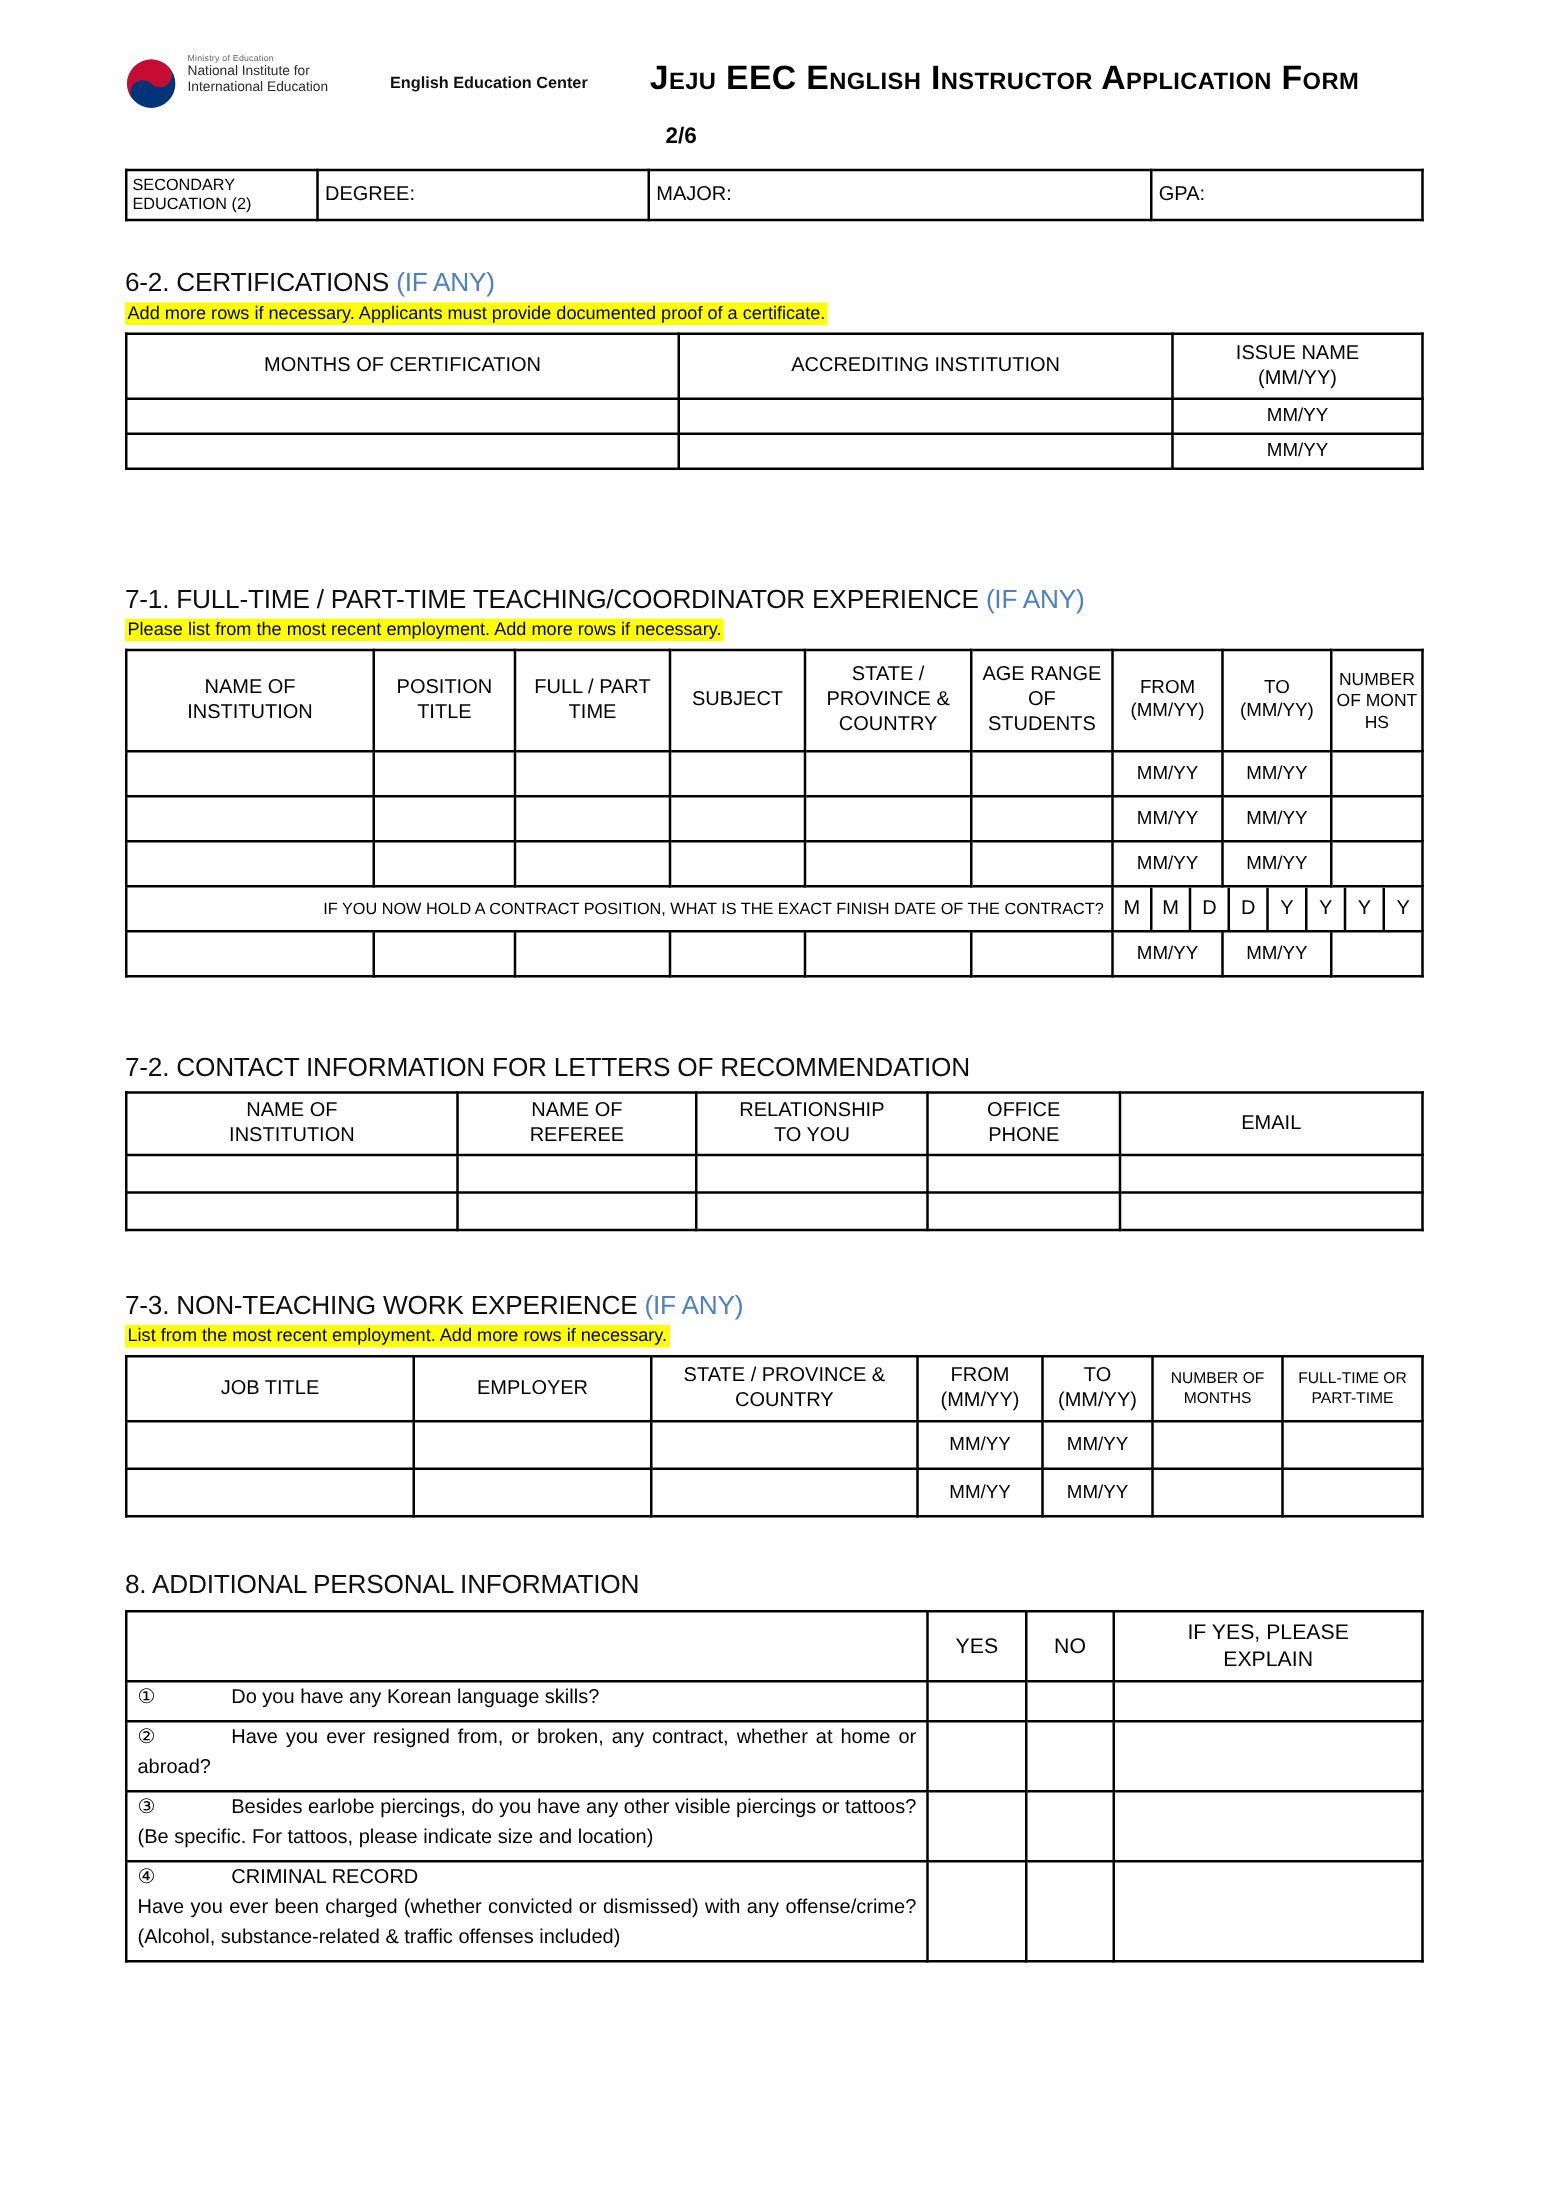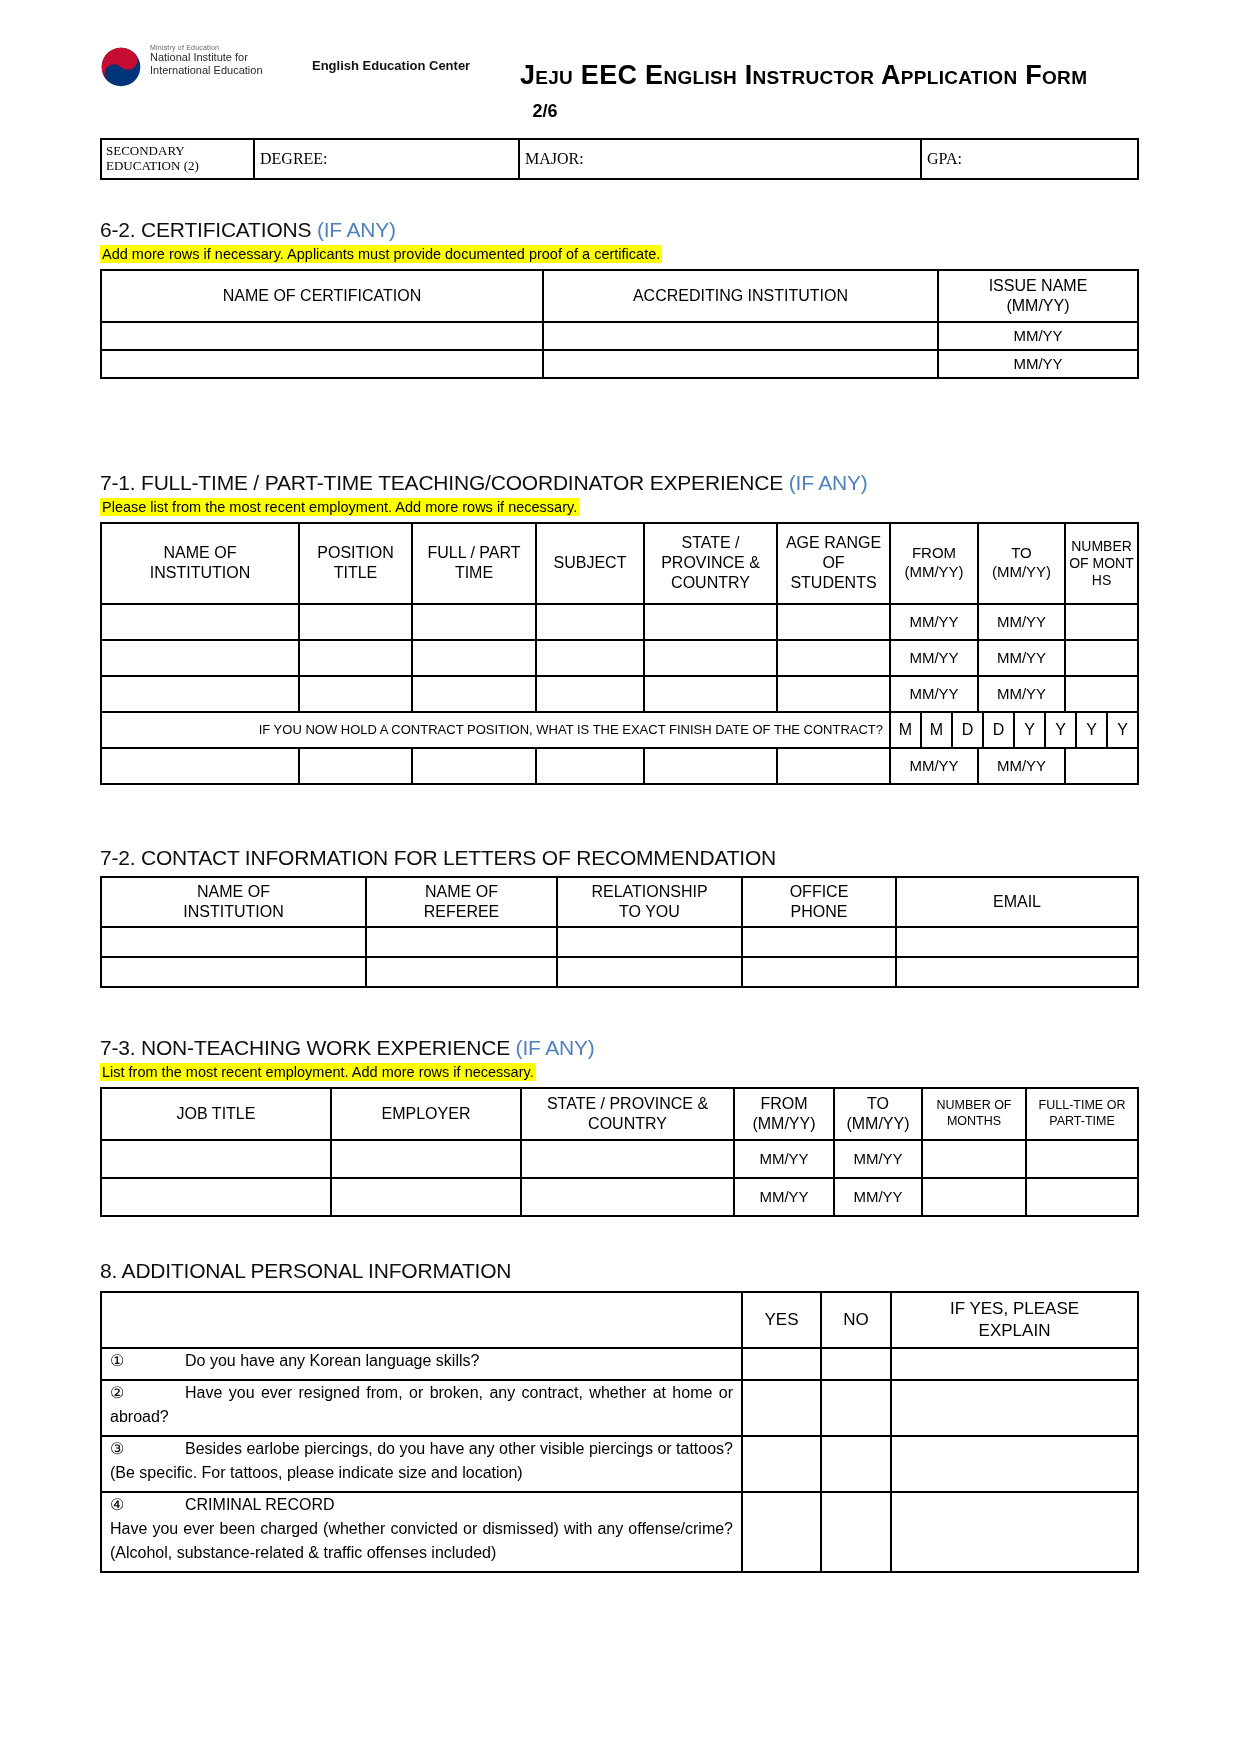--- a/index.html
+++ b/index.html
@@ -11,21 +11,21 @@
   .content { width:1037px; }
 
   
   .masthead { display:flex; align-items:flex-start; width:1037px; }
   .emblem { width:42px; height:42px; flex:0 0 42px; margin-top:2px; }
   .agency { margin-left:8px; width:120px; }
   .agency .ministry { font-size:7px; color:#666; letter-spacing:.2px; }
   .agency .inst { font-size:11px; color:#2b2b2b; line-height:1.2; }
   .center-label { font-size:13px; font-weight:600; color:#111; margin:14px 0 0 24px; white-space:nowrap;padding-left:18px; }
   .doc-title {
-    flex:1; text-align:center; margin-top:16px;
+    flex:1; text-align:center; margin-top:3px;
     font-size:27px; font-weight:700; font-variant:small-caps;
     letter-spacing:.3px; color:#000; white-space:nowrap;
   }
   .page-num { width:890px; text-align:center; font-size:18px; font-weight:700; margin-top:10px; }
 
   
   table { border-collapse:collapse; table-layout:fixed; width:1037px; }
   th, td { border:2px solid #000; font-weight:400; overflow:hidden; }
   th { text-align:center; vertical-align:middle; font-size:16px; line-height:1.25; }
   td { vertical-align:middle; font-size:15px; }
@@ -34,21 +34,21 @@
 
   
   .sec { }
   .sec-h { font-size:21px; color:#0f0f0f; letter-spacing:-0.2px; }
   .sec-h .ifany { color:#4F81BD; }
   .note { display:inline; background:#FFFF00; font-size:14.5px; line-height:1.3; padding:1px 2px; }
   .note-line { margin:3px 0 5px 0; }
 
   
   .tbl1 { margin-top:16px; }
-  .tbl1 td { height:40px; padding:2px 5px;font-family:Liberation Serif, serif; }
+  .tbl1 td { height:40px; padding:2px 5px; }
   .tbl1 .rowlabel { font-size:13px; line-height:1.15; padding-left:4px; }
   .tbl1 .fld { font-size:16px; }
 
   
   .sec62 { margin-top:38px; }
   .tbl-cert th { height:52px; }
   .tbl-cert td { height:28px; }
 
   
   .sec71 { margin-top:92px; }
@@ -127,21 +127,21 @@
     </div>
     <div class="note-line"><span class="note">Add more rows if necessary. Applicants must provide documented proof of a certificate.</span></div>
     <table class="tbl-cert">
       <colgroup>
             <col style="width:442px">
             <col style="width:395px">
             <col style="width:200px">
           </colgroup>
       <tbody>
             <tr>
-        <th>NAME OF CERTIFICATION</th>
+        <th>MONTHS OF CERTIFICATION</th>
         <th>ACCREDITING INSTITUTION</th>
         <th><span class="wrapspan" style="max-width:120px">ISSUE NAME (MM/YY)</span></th>
       </tr>
       <tr>
         <td></td>
         <td></td>
         <td class="c">MM/YY</td>
       </tr>
       <tr>
         <td></td>

